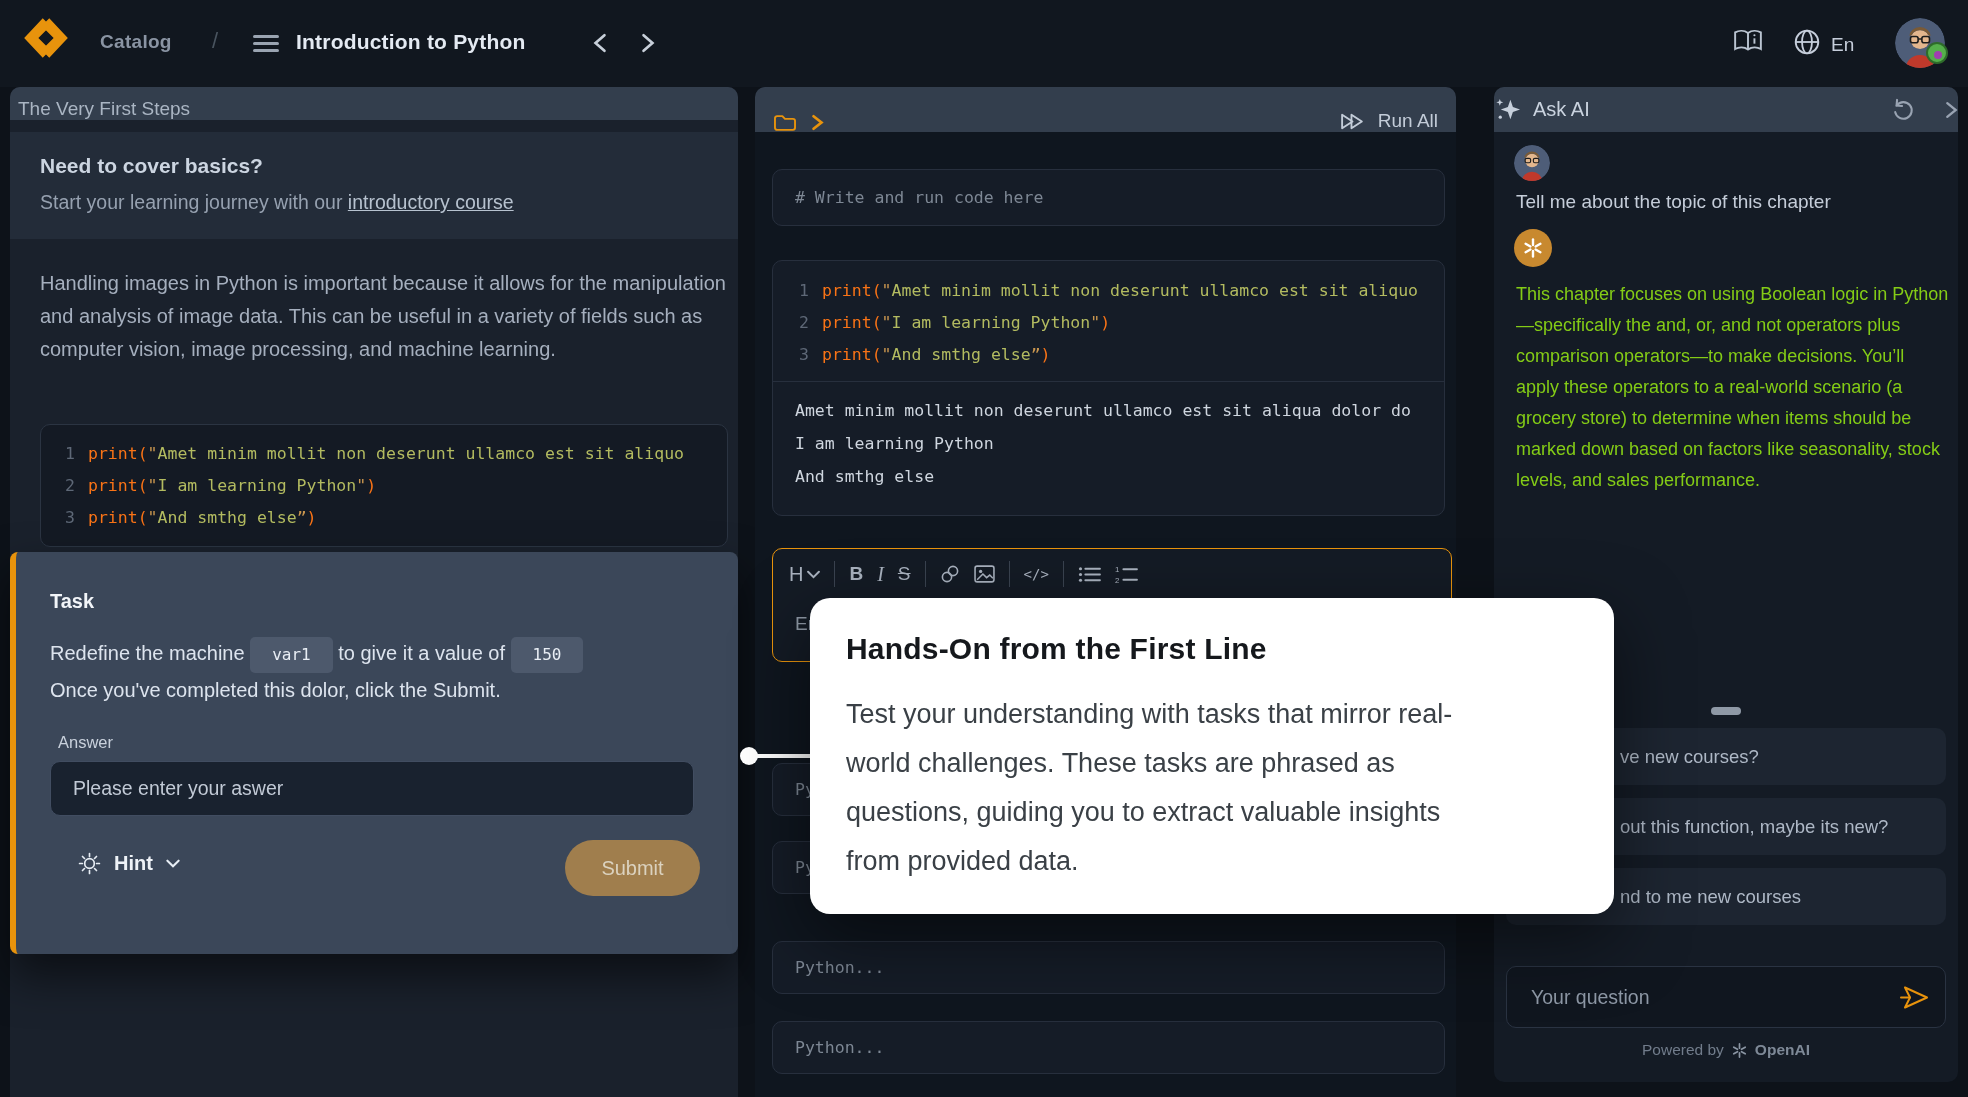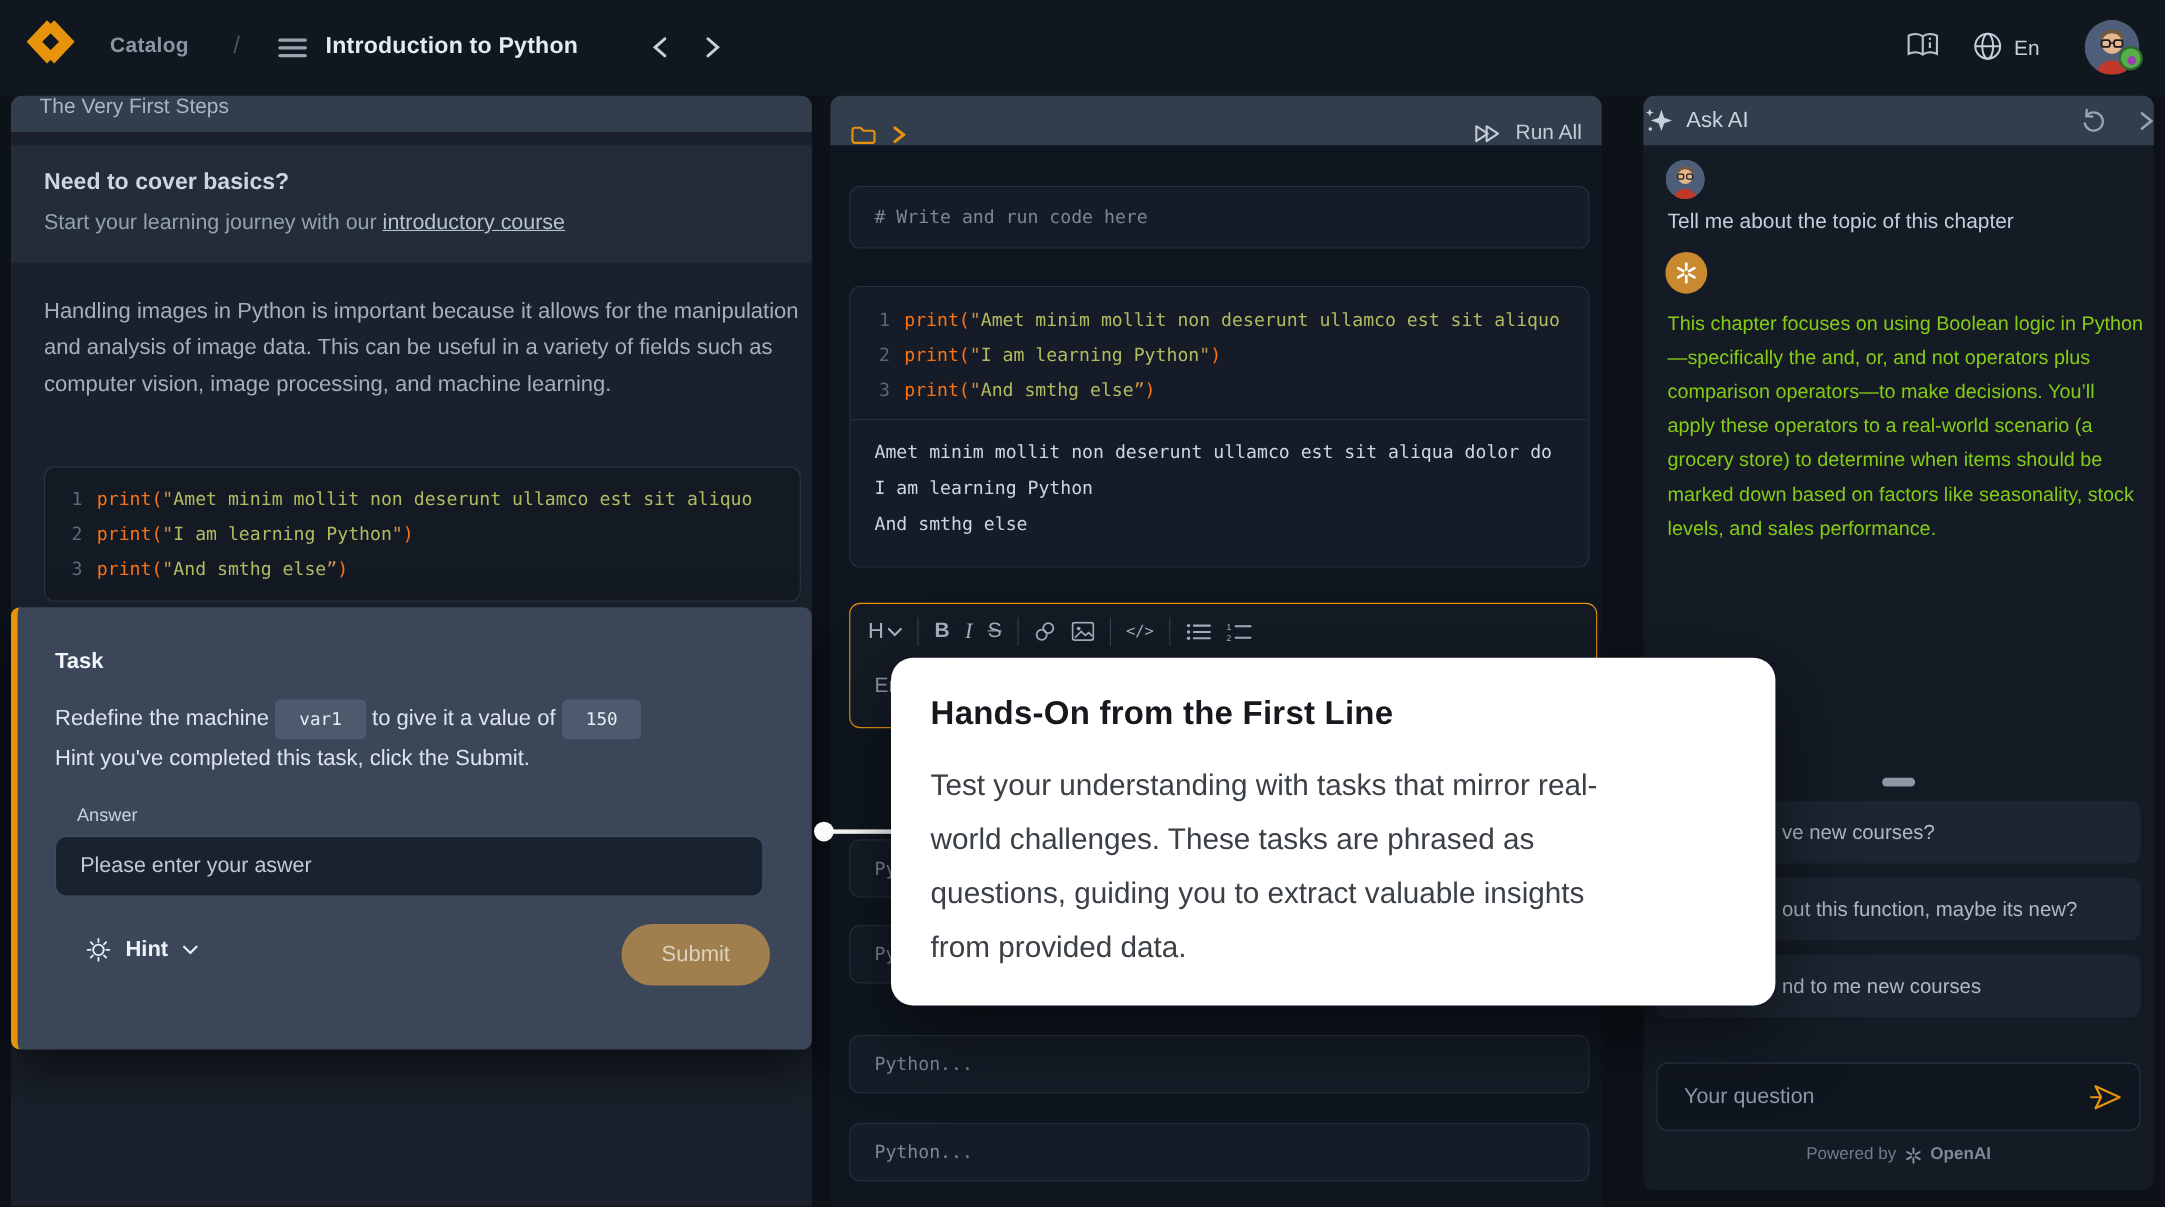--- a/index.html
+++ b/index.html
@@ -17,21 +17,21 @@
   .burger i{display:block;height:2.6px;background:#9aa4b1;border-radius:2px;margin-bottom:4.6px}
   .title{left:296px;top:30px;font-size:21px;font-weight:700;color:#e4eaf2;letter-spacing:.2px}
   .navchev{top:33px;cursor:pointer}
   .tb-ic{top:28px;cursor:pointer}
   .lang{left:1793px;top:28px;display:flex;align-items:center;gap:10px;cursor:pointer;color:#c6cedb;font-size:19px}
   .avatar{left:1895px;top:18px;width:50px;height:50px;border-radius:50%;overflow:hidden;cursor:pointer}
   .badge{left:1926px;top:42px;width:22px;height:22px;border-radius:50%;background:#55b04b;border:2px solid #2e6b2a}
   .badge i{position:absolute;left:6px;top:7px;width:8px;height:8px;border-radius:50%;background:#a03fb0}
 
   
-  .phead{height:33px;background:#333e4d;border-radius:10px 10px 0 0;display:flex;align-items:flex-start;padding:0 26px;font-size:19px;color:#aab5c3}
+  .phead{height:33px;background:#333e4d;border-radius:10px 10px 0 0;display:flex;align-items:flex-end;padding:0 8px;font-size:19px;color:#aab5c3}
 
   
   .lpanel{left:10px;top:87px;width:728px;height:1010px;background:#1a212c;border-radius:10px 10px 0 0}
   .promo{left:0;top:45px;width:728px;height:107px;background:#232c39;padding:22px 30px 0 30px}
   .promo-h{font-size:21px;font-weight:700;color:#ccd5e1}
   .promo-t{margin-top:13px;font-size:19.5px;color:#96a1b0}
   .promo-t a{color:#b7c2cf;text-decoration:underline;cursor:pointer}
   .para{left:30px;top:180px;width:694px;font-size:20px;line-height:33px;color:#a5afbe}
   .codeblock{left:30px;top:337px;width:688px;height:123px;background:#141a24;border:1px solid #2b3442;border-radius:10px;
              padding:13px 0 0 20px;overflow:hidden;white-space:nowrap}
@@ -39,21 +39,21 @@
   .cl .ln{display:inline-block;width:14px;margin-right:13px;color:#5e6877;text-align:right}
   .kw{color:#f97316}.q{color:#c9964f}.st{color:#b3bb60}
 
   
   .task{left:0px;top:465px;width:728px;height:402px;background:#3b4759;border-radius:8px;
         border-left:6px solid #e8930c;box-shadow:0 22px 45px rgba(0,0,0,.55);padding:38px 34px 0 34px}
   .task-h{font-size:20px;font-weight:700;color:#f2f5f9}
   .task-line{margin-top:23px;font-size:20px;color:#dde4ee;line-height:34px}
   .chip{display:inline-block;background:#4d596c;border-radius:5px;padding:1px 22px;font-family:"DejaVu Sans Mono",monospace;
         font-size:16px;color:#e8edf4}
-  .ans-label{margin-top:26px;margin-left:20px;font-size:16.5px;color:#c9d1dc}
+  .ans-label{margin-top:26px;margin-left:8px;font-size:16.5px;color:#c9d1dc}
   .ans-input{margin-top:9px;width:644px;height:55px;background:#19222f;border:1px solid #414d61;border-radius:10px;
              color:#c2cad6;font-size:19.5px;padding:0 22px;font-family:"Liberation Sans",sans-serif;outline:none}
   .ans-input::placeholder{color:#c2cad6;opacity:1}
   .hint{left:62px;top:300px;display:flex;align-items:center;gap:13px;cursor:pointer}
   .hint span{font-size:20px;font-weight:700;color:#eef2f7}
   .submit{left:549px;top:288px;width:135px;height:56px;border-radius:28px;background:#a07e4d;border:none;
           color:#dbd2bf;font-size:20px;font-family:"Liberation Sans",sans-serif;cursor:pointer}
 
   
   .mcol{left:755px;top:87px;width:701px;height:1010px;background:#0f161f;border-radius:10px 10px 0 0}
@@ -181,21 +181,21 @@
     <div class="abs codeblock">
       <div class="cl"><span class="ln">1</span><span class="kw">print(</span><span class="q">"</span><span class="st">Amet minim mollit non deserunt ullamco est sit aliquo</span><span class="q"></span><span class="kw"></span></div>
       <div class="cl"><span class="ln">2</span><span class="kw">print(</span><span class="q">"</span><span class="st">I am learning Python</span><span class="q">"</span><span class="kw">)</span></div>
       <div class="cl"><span class="ln">3</span><span class="kw">print(</span><span class="q">"</span><span class="st">And smthg else</span><span class="q">”</span><span class="kw">)</span></div>
     </div>
 
     <div class="abs task">
       <div class="task-h">Task</div>
       <div class="task-line">
         <span>Redefine the machine </span><span class="chip">var1</span><span> to give it a value of </span><span class="chip">150</span><br>
-        <span>Hint you've completed this task, click the Submit.</span>
+        <span>Once you've completed this dolor, click the Submit.</span>
       </div>
       <div class="ans-label">Answer</div>
       <input class="ans-input" placeholder="Please enter your aswer" style="">
       <div class="abs hint">
         <span style="display:flex">
           <svg width="23" height="23" viewBox="0 0 22 22" fill="none" stroke="#e8eef5" stroke-width="1.6" stroke-linecap="round">
             <circle cx="11" cy="11" r="4.6"></circle>
             <path d="M11,1.5 V4.2 M11,17.8 V20.5 M1.5,11 H4.2 M17.8,11 H20.5 M4.3,4.3 L6.2,6.2 M15.8,15.8 L17.7,17.7 M17.7,4.3 L15.8,6.2 M6.2,15.8 L4.3,17.7"></path>
           </svg>
         </span>

